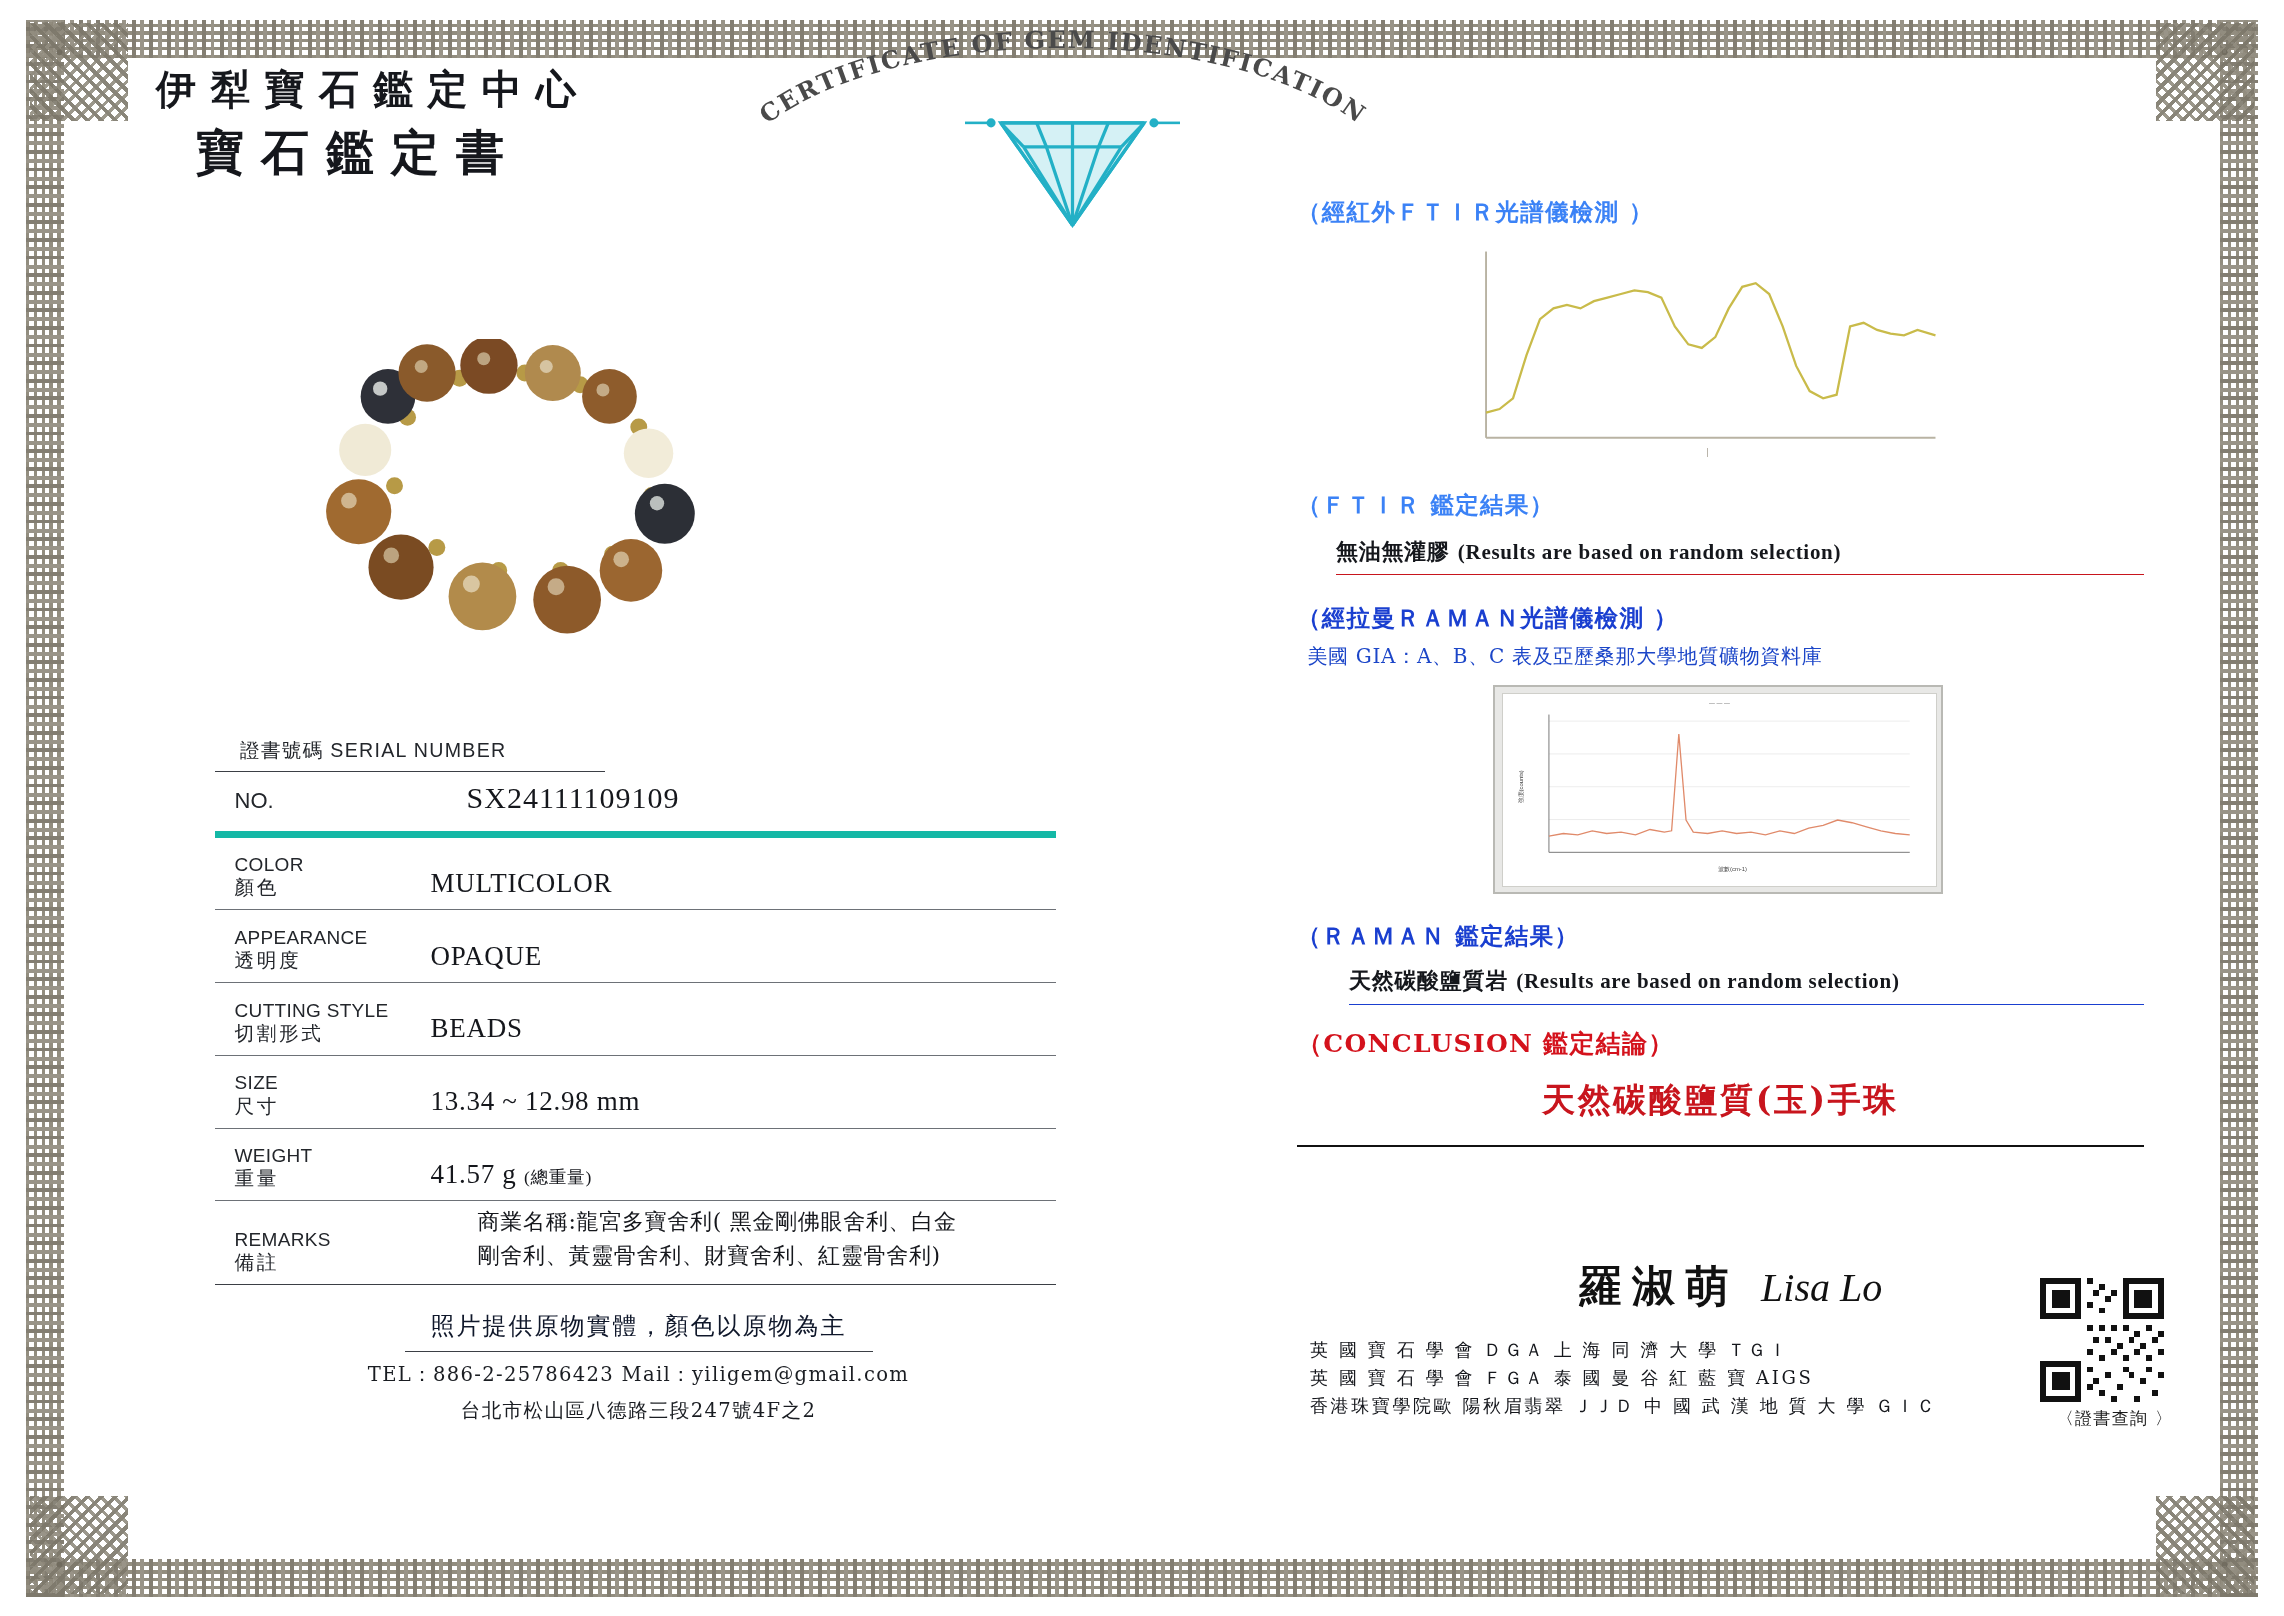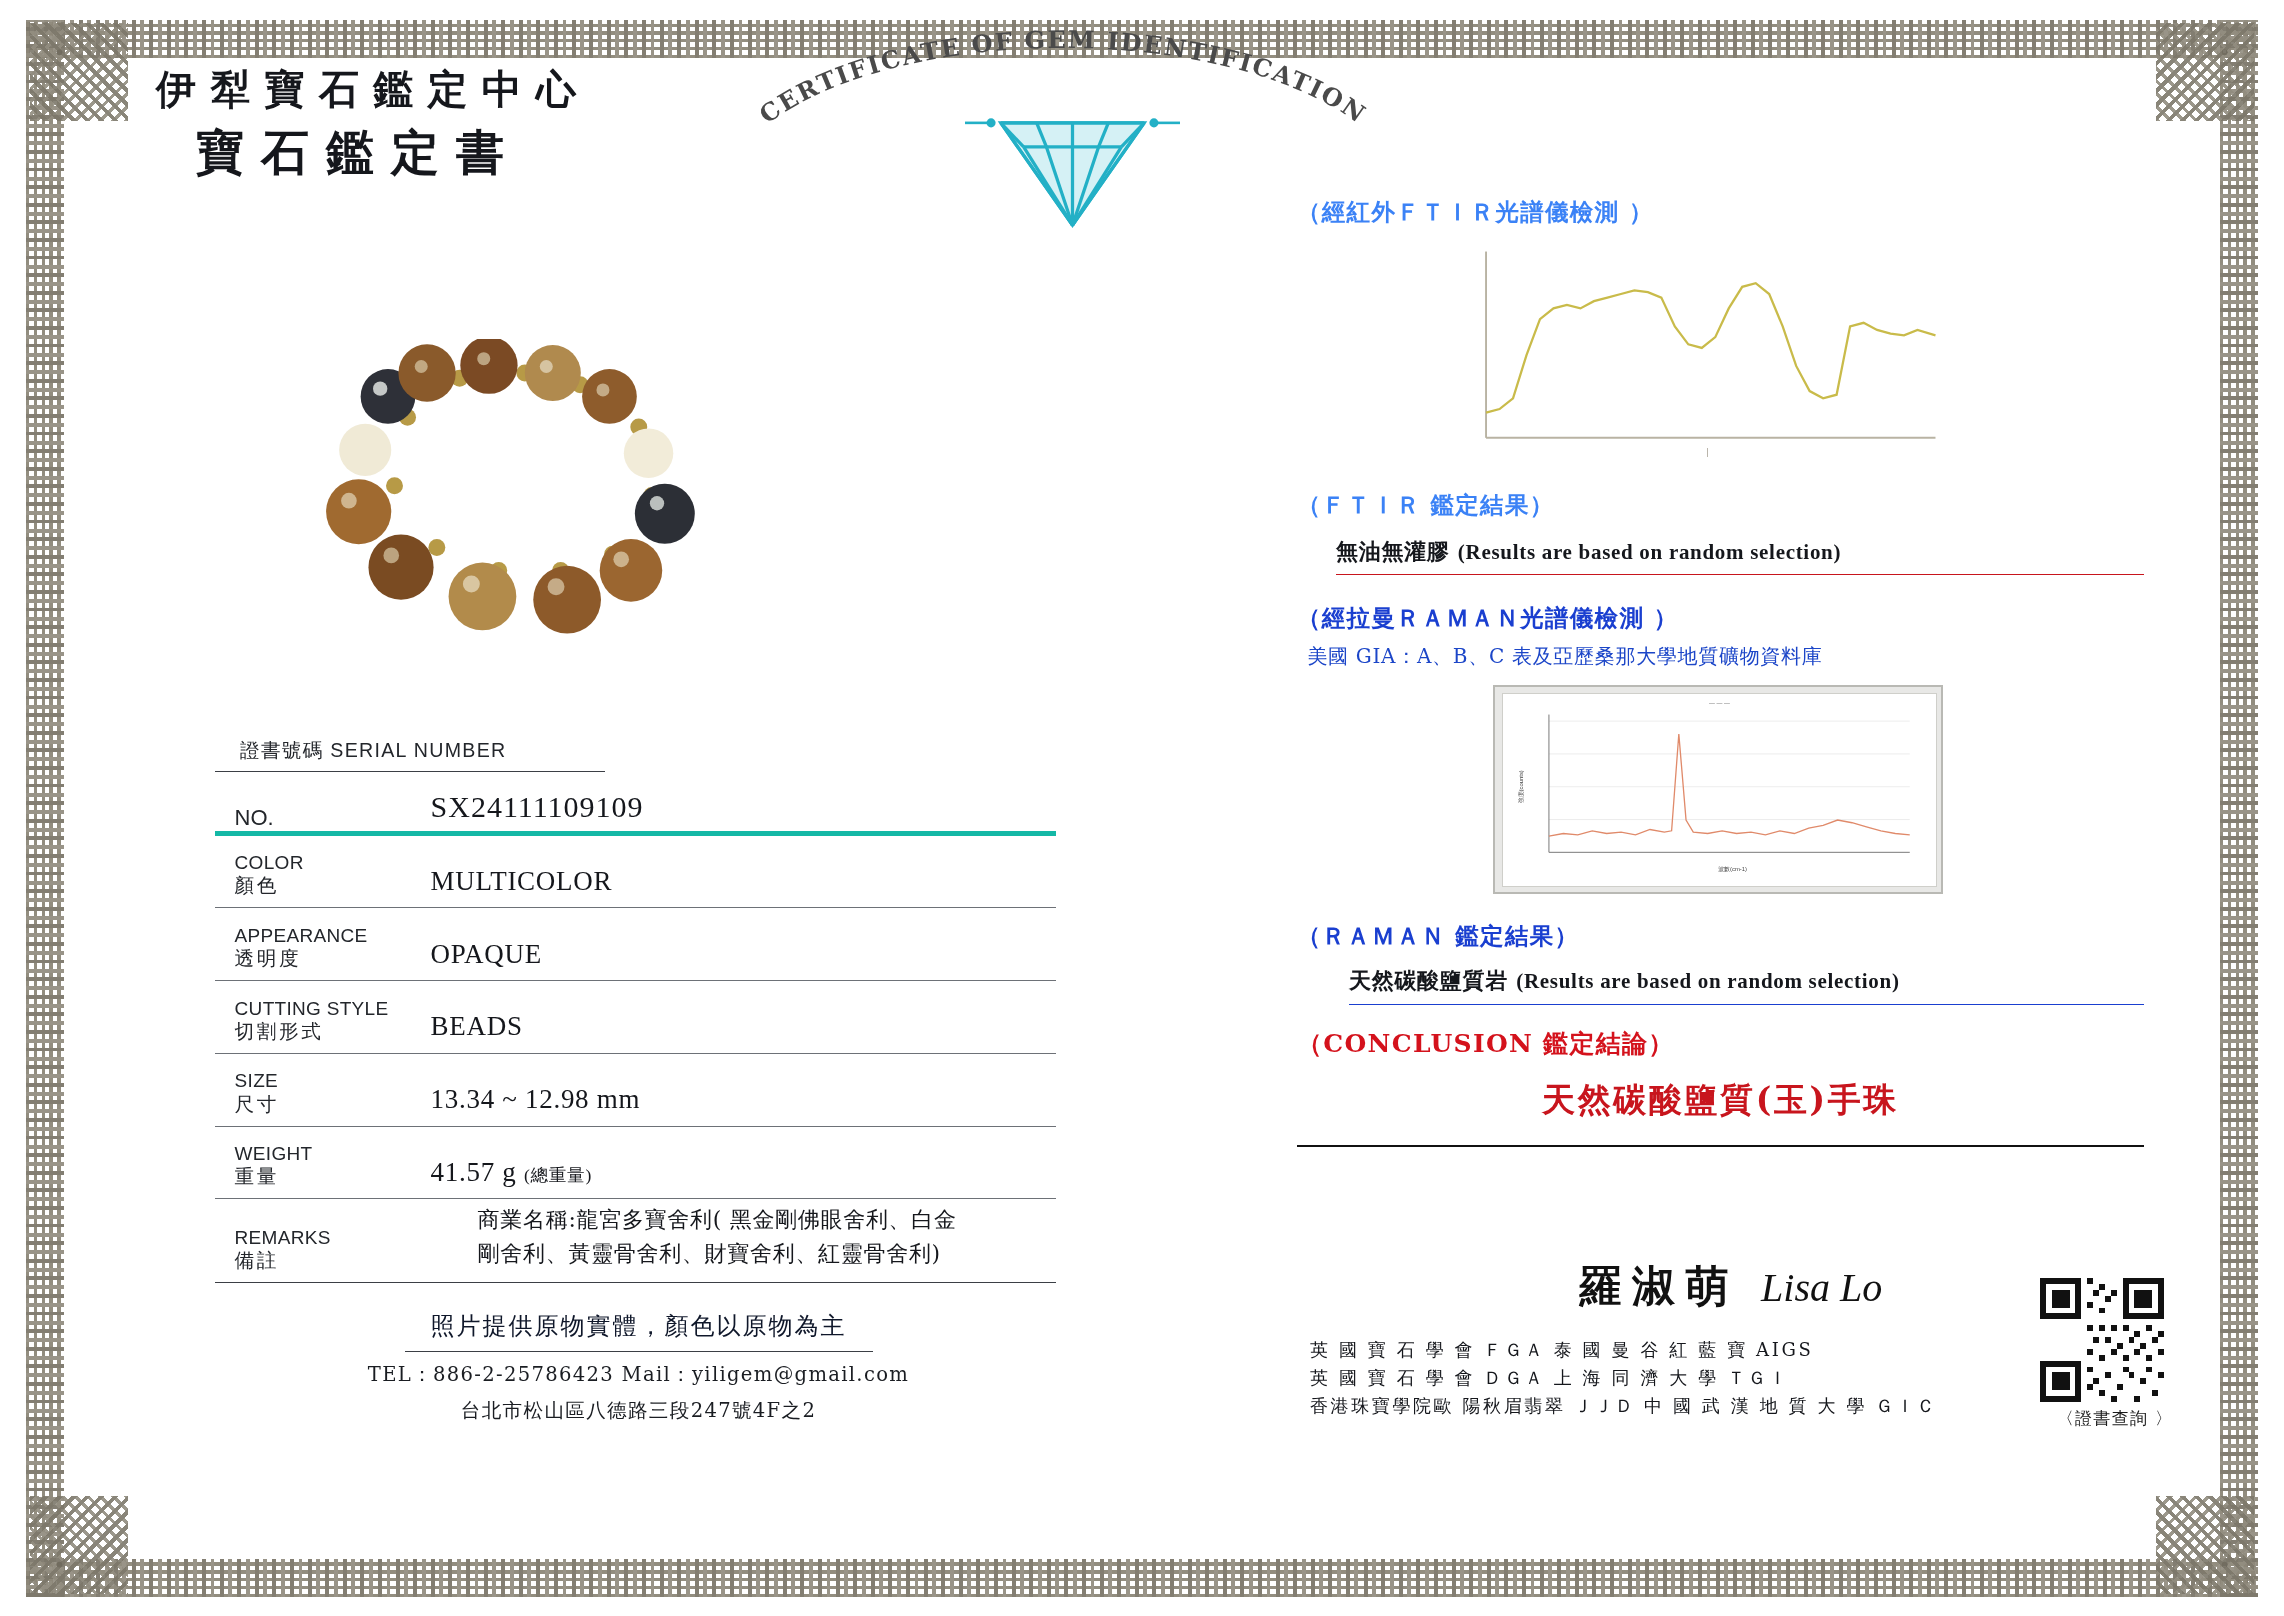--- a/index.html
+++ b/index.html
@@ -120,21 +120,21 @@
   .lab .en { display:block; font-size:19px; color:#23262b; letter-spacing:0.3px; }
   .lab .zh { display:block; font-size:19.6px; color:#23262b; letter-spacing:2.6px;
              font-family:"DejaVu Serif", serif; }
   .val {
     flex:1; padding-bottom:6.5px;
     font-size:27px; letter-spacing:0.7px; color:#15171c;
     font-family:"Liberation Serif", serif;
   }
   .val.zh { font-family:"DejaVu Serif", serif; font-size:22px; letter-spacing:0.7px; line-height:1.55; }
   .val small { font-size:17.6px; }
-  .no-row { display:flex; align-items:flex-end; min-height:59px; border-bottom:5px solid #14b8a6; }
+  .no-row { display:flex; align-items:center; min-height:59px; border-bottom:7px solid #14b8a6;gap:36px; }
   .no-row .k { width:196px; flex:0 0 196px; padding-left:19.6px; font-size:22px;
                font-family:"Liberation Sans", sans-serif; color:#23262b; }
   .no-row .v { font-size:30px; letter-spacing:1px; }
 
   .foot-note {
     position:absolute; left:215px; top:1310px; width:847px;
     text-align:center;
   }
   .foot-note .fn1 {
     font-family:"DejaVu Serif", serif; font-size:24px; letter-spacing:2px;
@@ -431,22 +431,22 @@
   <div class="conclusion">天然碳酸鹽質(玉)手珠</div>
   <div class="conc-rule"></div>
 </div>
 
 <div class="sign-area">
   <div style="text-align:center;">
     <span class="sig-cn">羅淑萌</span>
     <span class="sig-en">Lisa Lo</span>
   </div>
   <div class="affil">
+    <div>英 國 寶 石 學 會 ＤＧＡ 上 海 同 濟 大 學 ＴＧＩ</div>
     <div>英 國 寶 石 學 會 ＦＧＡ 泰 國 曼 谷 紅 藍 寶 AIGS</div>
-    <div>英 國 寶 石 學 會 ＤＧＡ 上 海 同 濟 大 學 ＴＧＩ</div>
     <div>香港珠寶學院歐 陽秋眉翡翠 ＪＪＤ 中 國 武 漢 地 質 大 學 ＧＩＣ</div>
   </div>
 </div>
 
 <div class="qr-wrap">
   <div class="qr">
     <svg viewBox="0 0 21 21" width="124" height="124" shape-rendering="crispEdges">
       <rect width="21" height="21" fill="#fff"></rect>
       <g fill="#111">
         <rect x="0" y="0" width="7" height="1"></rect>

